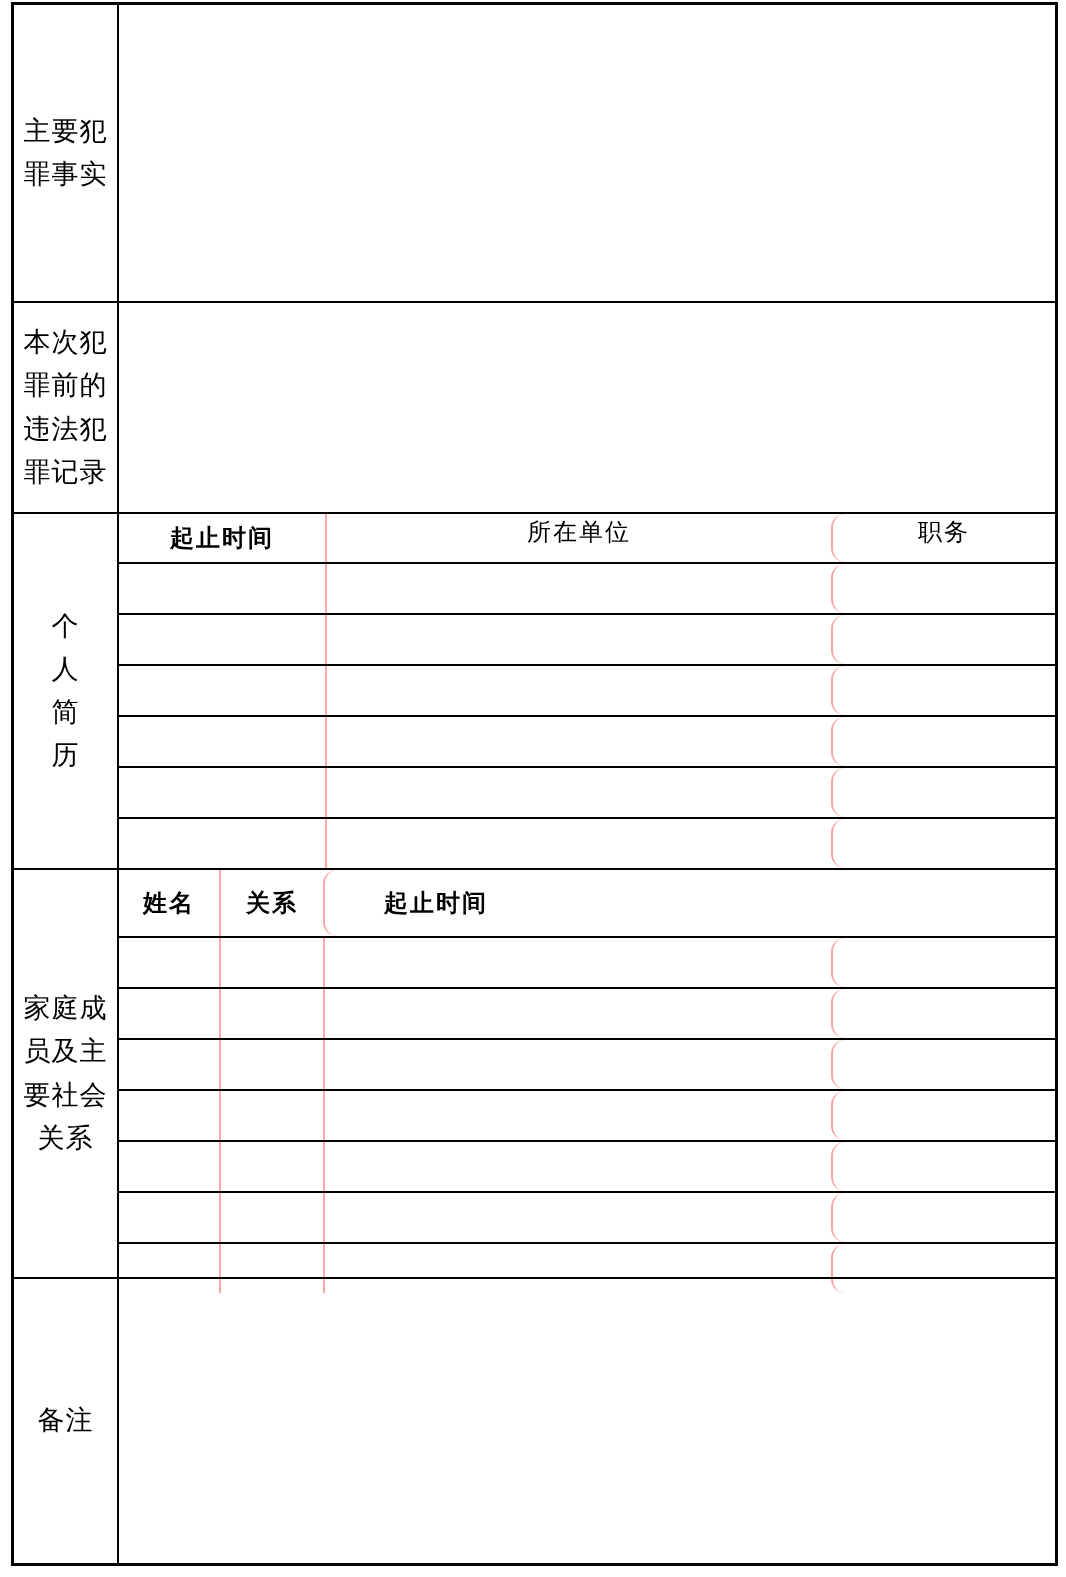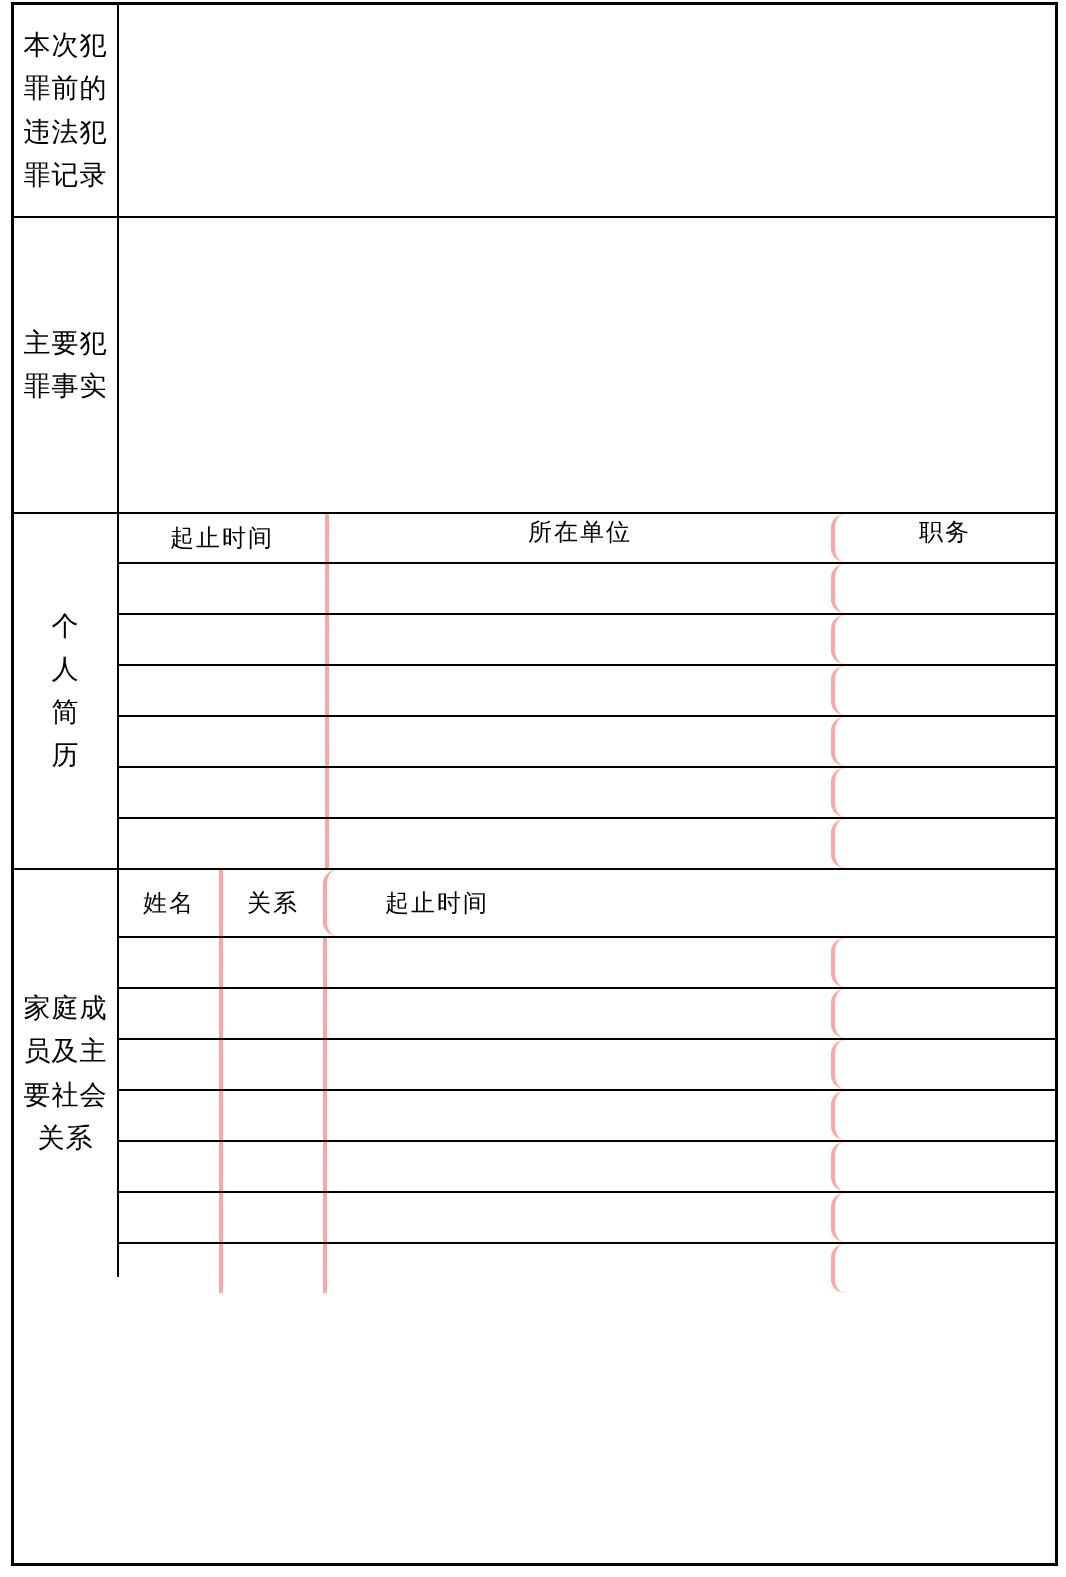--- a/index.html
+++ b/index.html
@@ -57,60 +57,60 @@
     box-sizing: border-box;
     height: 51px;
     border-top: 2px solid #000000;
     flex: none;
   }
   .subrow.first { border-top: none; }
   .subrow.h48 { height: 48px; }
   .subrow.h50 { height: 66px; }
 
   .cell { box-sizing: border-box; min-width: 0; }
-  .cell + .cell { border-left: 4px solid #fca5a5; }
+  .cell + .cell { border-left: 2px solid #fca5a5; }
 
   .w-period { width: 206px; flex: none; }
   .w-name   { width: 100px; flex: none; }
   .w-rel    { width: 104px; flex: none; }
   .w-wide   { flex: 1; }
   .w-right  { width: 224px; flex: none; border-radius: 14px; }
 
   .hdr {
     display: flex;
     justify-content: center;
     font-size: 24px;
     letter-spacing: 2px;
   }
   .hdr-top { align-items: flex-start; padding-top: 2px; }
-  .hdr-mid { align-items: center; }
+  .hdr-mid { align-items: center; font-weight: bold; }
 </style>
 </head>
 <body>
 
 <div class="form">
+
+  <div class="row r1">
+    <div class="label-cell">主要犯
+罪事实</div>
+    <div class="content">
+      <div class="fill-area"></div>
+    </div>
+  </div>
 
   <div class="row r2">
     <div class="label-cell">本次犯
 罪前的
 违法犯
 罪记录</div>
     <div class="content">
       <div class="fill-area"></div>
     </div>
   </div>
 
-  <div class="row r1">
-    <div class="label-cell">主要犯
-罪事实</div>
-    <div class="content">
-      <div class="fill-area"></div>
-    </div>
-  </div>
-
   <div class="row r3">
     <div class="label-cell">个
 人
 简
 历</div>
     <div class="content">
       <div class="subrow first h48">
         <div class="cell w-period hdr hdr-mid">起止时间</div>
         <div class="cell w-wide hdr hdr-top">所在单位</div>
         <div class="cell w-right hdr hdr-top">职务</div>
@@ -197,14 +197,20 @@
       </div>
       <div class="subrow">
         <div class="cell w-name"></div>
         <div class="cell w-rel"></div>
         <div class="cell w-wide"></div>
         <div class="cell w-right"></div>
       </div>
     </div>
   </div>
 
+  <div class="row r5">
+    <div class="label-cell">备注</div>
+    <div class="content">
+      <div class="fill-area"></div>
+    </div>
+  </div>
 
 </div>
 
 </body></html>

